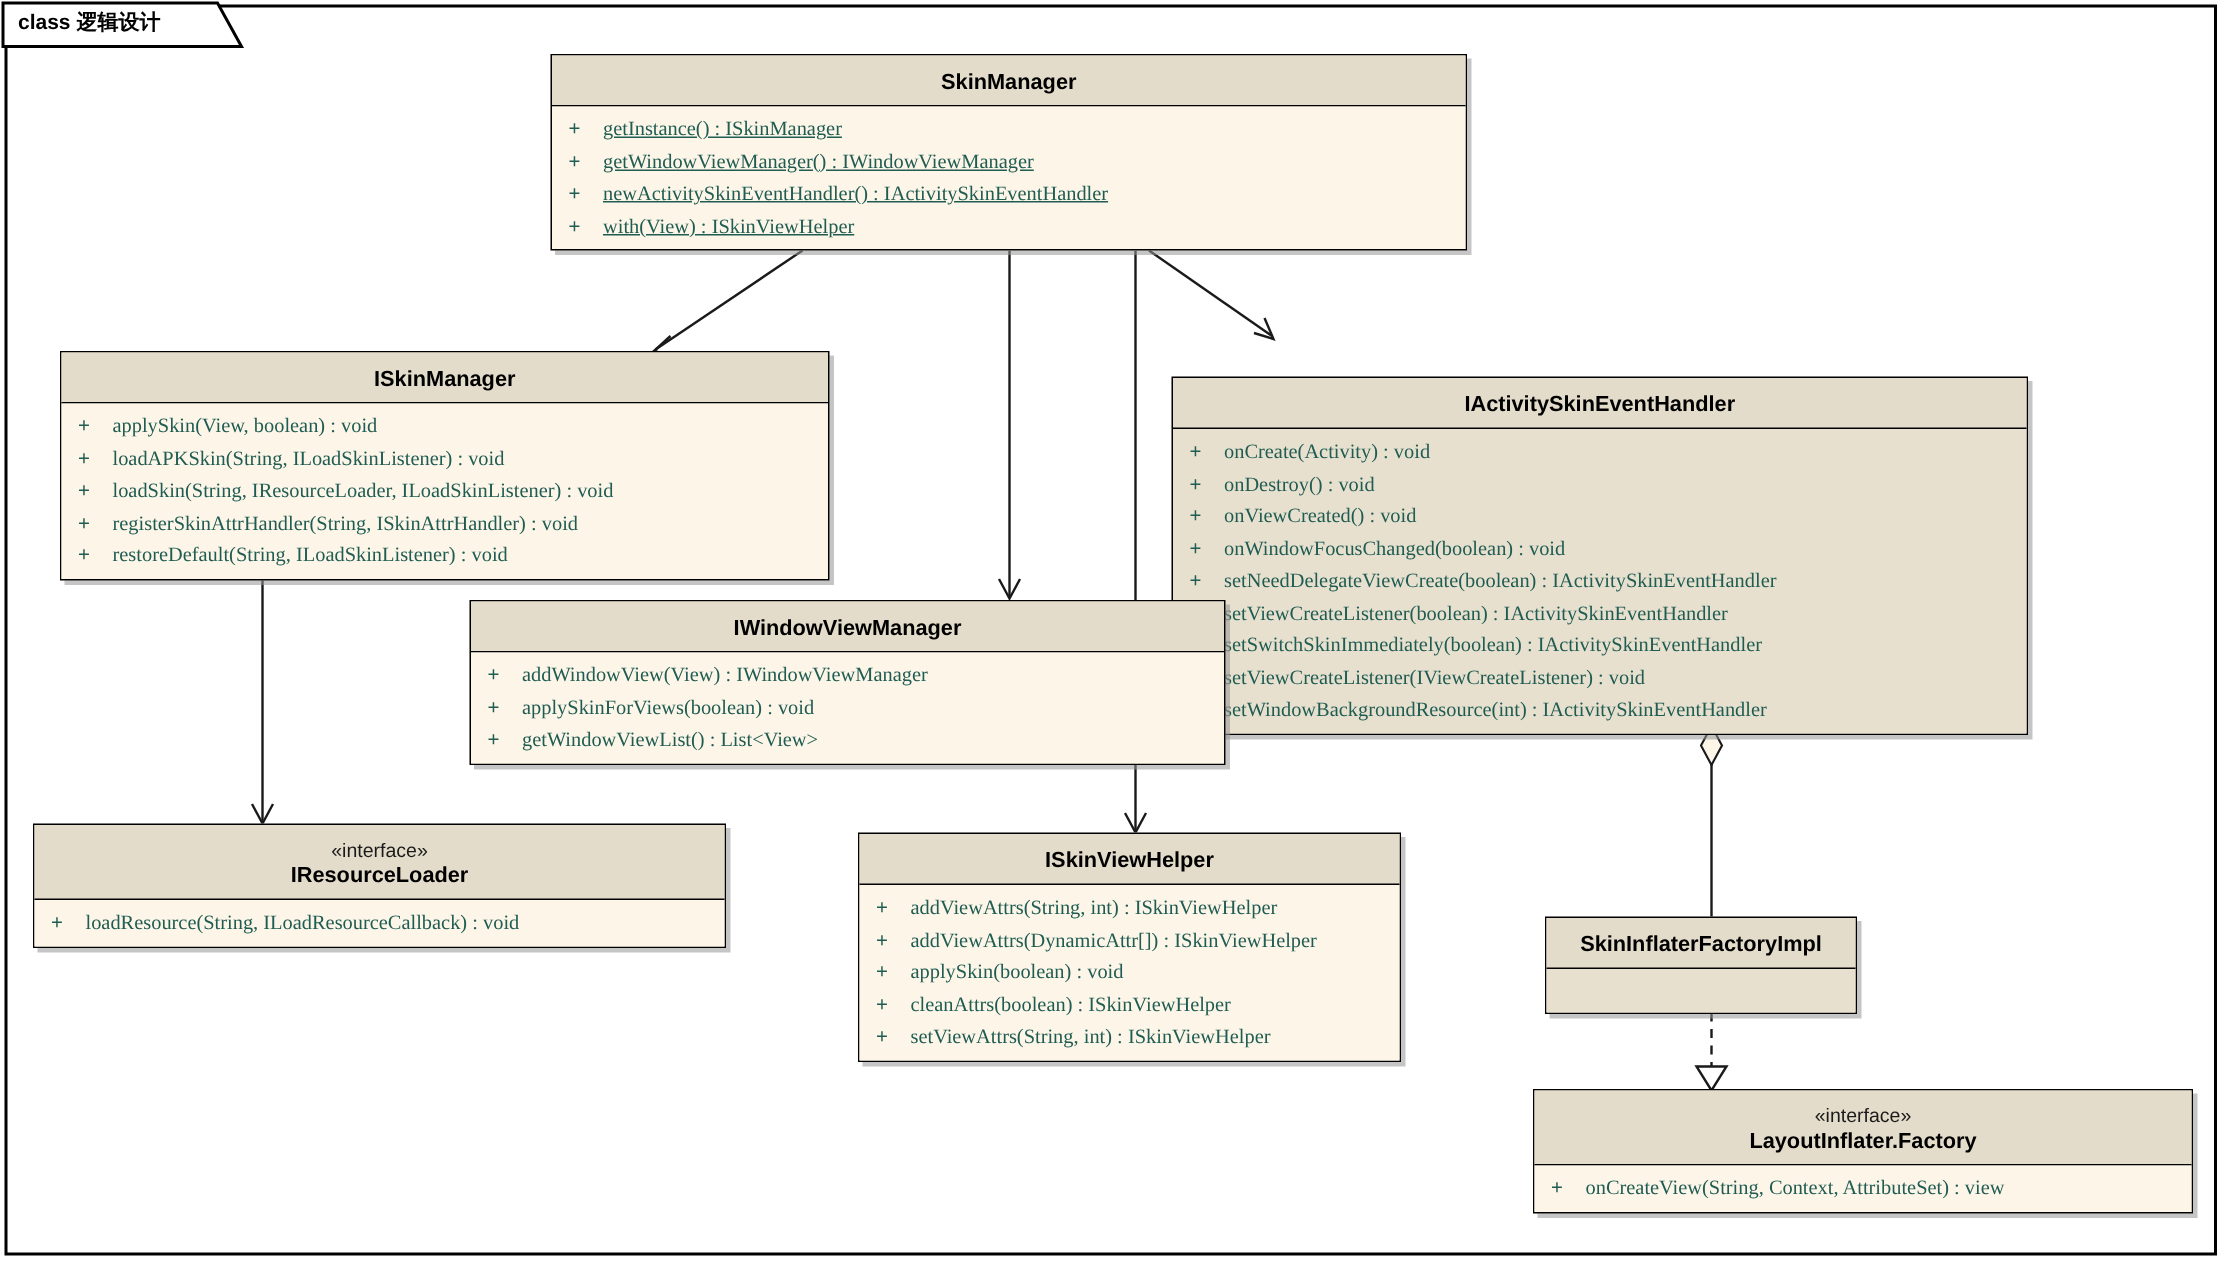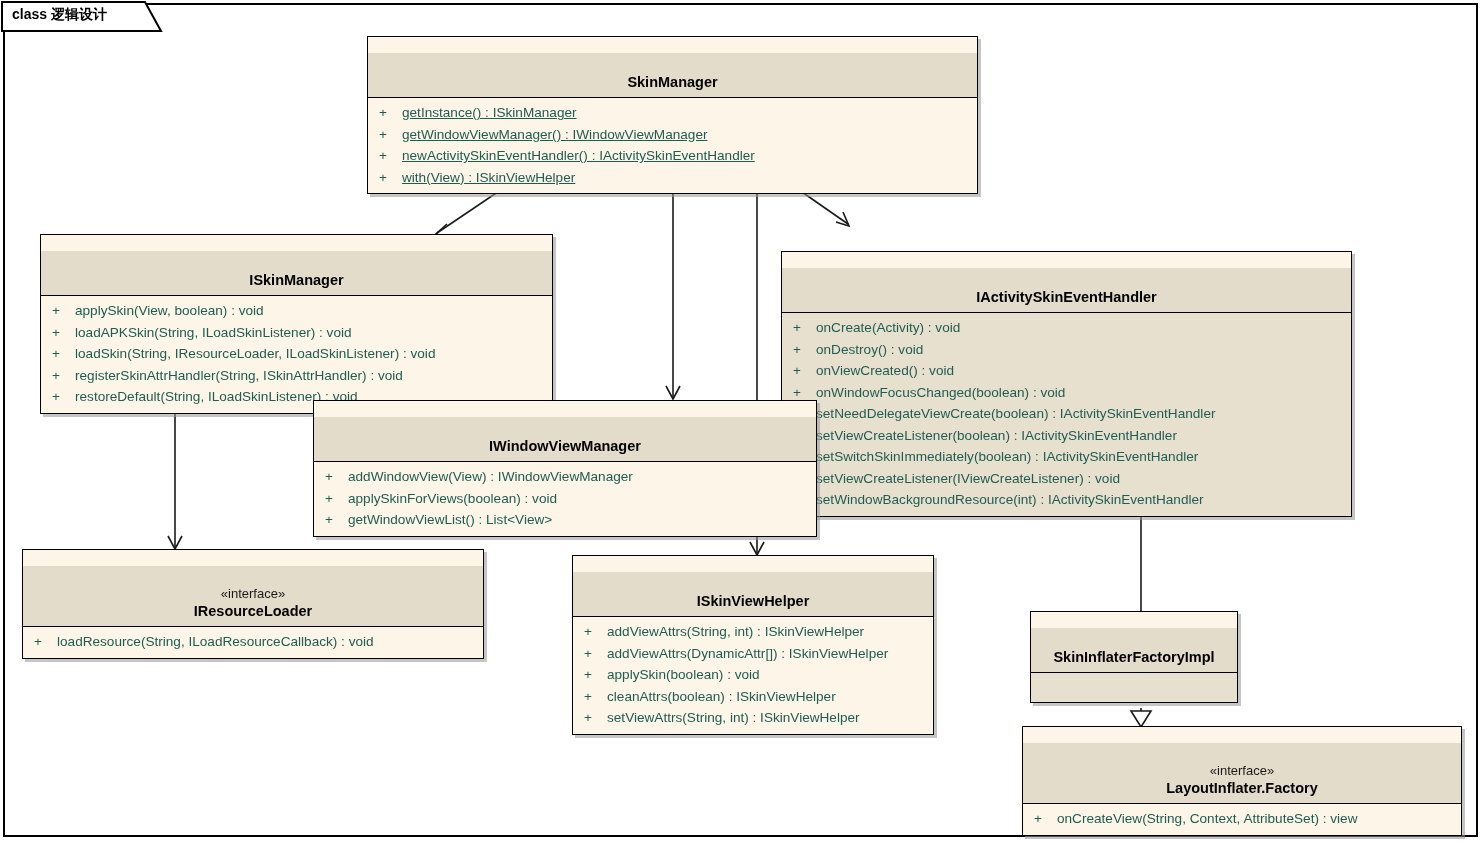--- a/index.html
+++ b/index.html
@@ -53,23 +53,22 @@
     box-shadow: 3px 3px 0 0 rgba(150,150,150,0.55);
   }
   .uml .hdr {
     box-sizing: border-box;
     border-bottom: 1px solid #000000;
     background: #E4DCCA;
     text-align: center;
     font-weight: bold;
     font-size: 14.5px;
     color: #000000;
-    padding: 20px 4px 6px 4px;
+    padding: 9px 4px 6px 4px;
     line-height: 1.15;
-    margin-top: 16px;
   }
   .uml .hdr .stereo {
     display: block;
     font-weight: normal;
     font-size: 13px;
     color: #1a1a1a;
     line-height: 1.25;
   }
   .uml .hdr .cname {
     display: block;
@@ -94,21 +93,21 @@
     white-space: nowrap;
   }
   .mrow .vis {
     width: 30px;
     flex: 0 0 30px;
     text-align: left;
     padding-left: 7px;
     box-sizing: border-box;
     color: #1F5C52;
   }
-  .mrow .sig { flex: 1 1 auto; }
+  .mrow .sig { flex: 1 1 auto; font-family: Liberation Serif, serif; }
   .mrow.static .sig { text-decoration: underline; }
   svg { overflow: visible; }
 </style>
 </head>
 <body>
 
 <div id="canvas">
 
   <div class="frame"></div>
 

